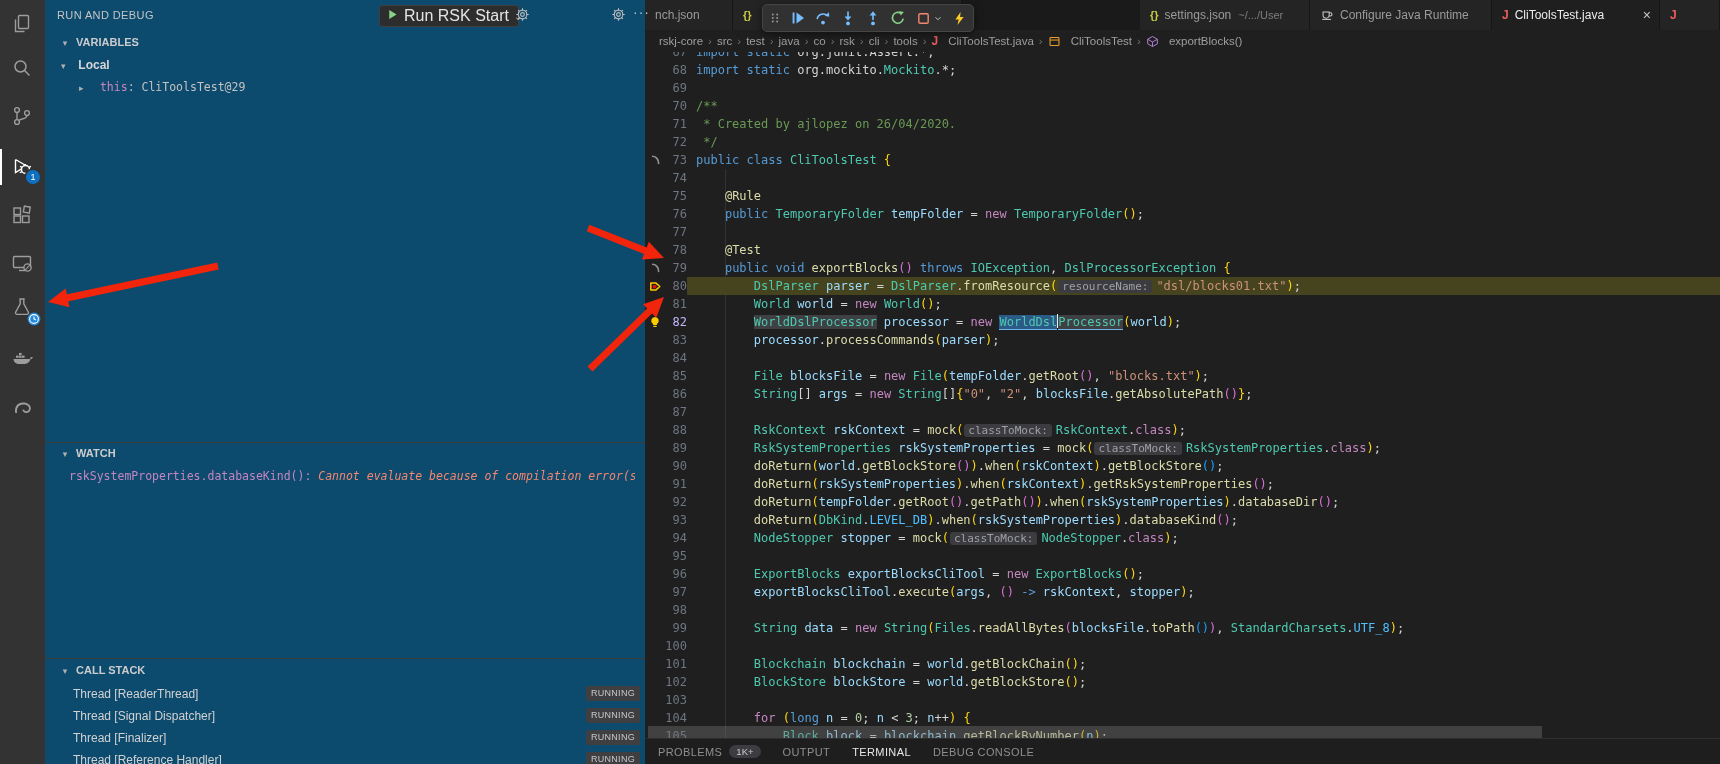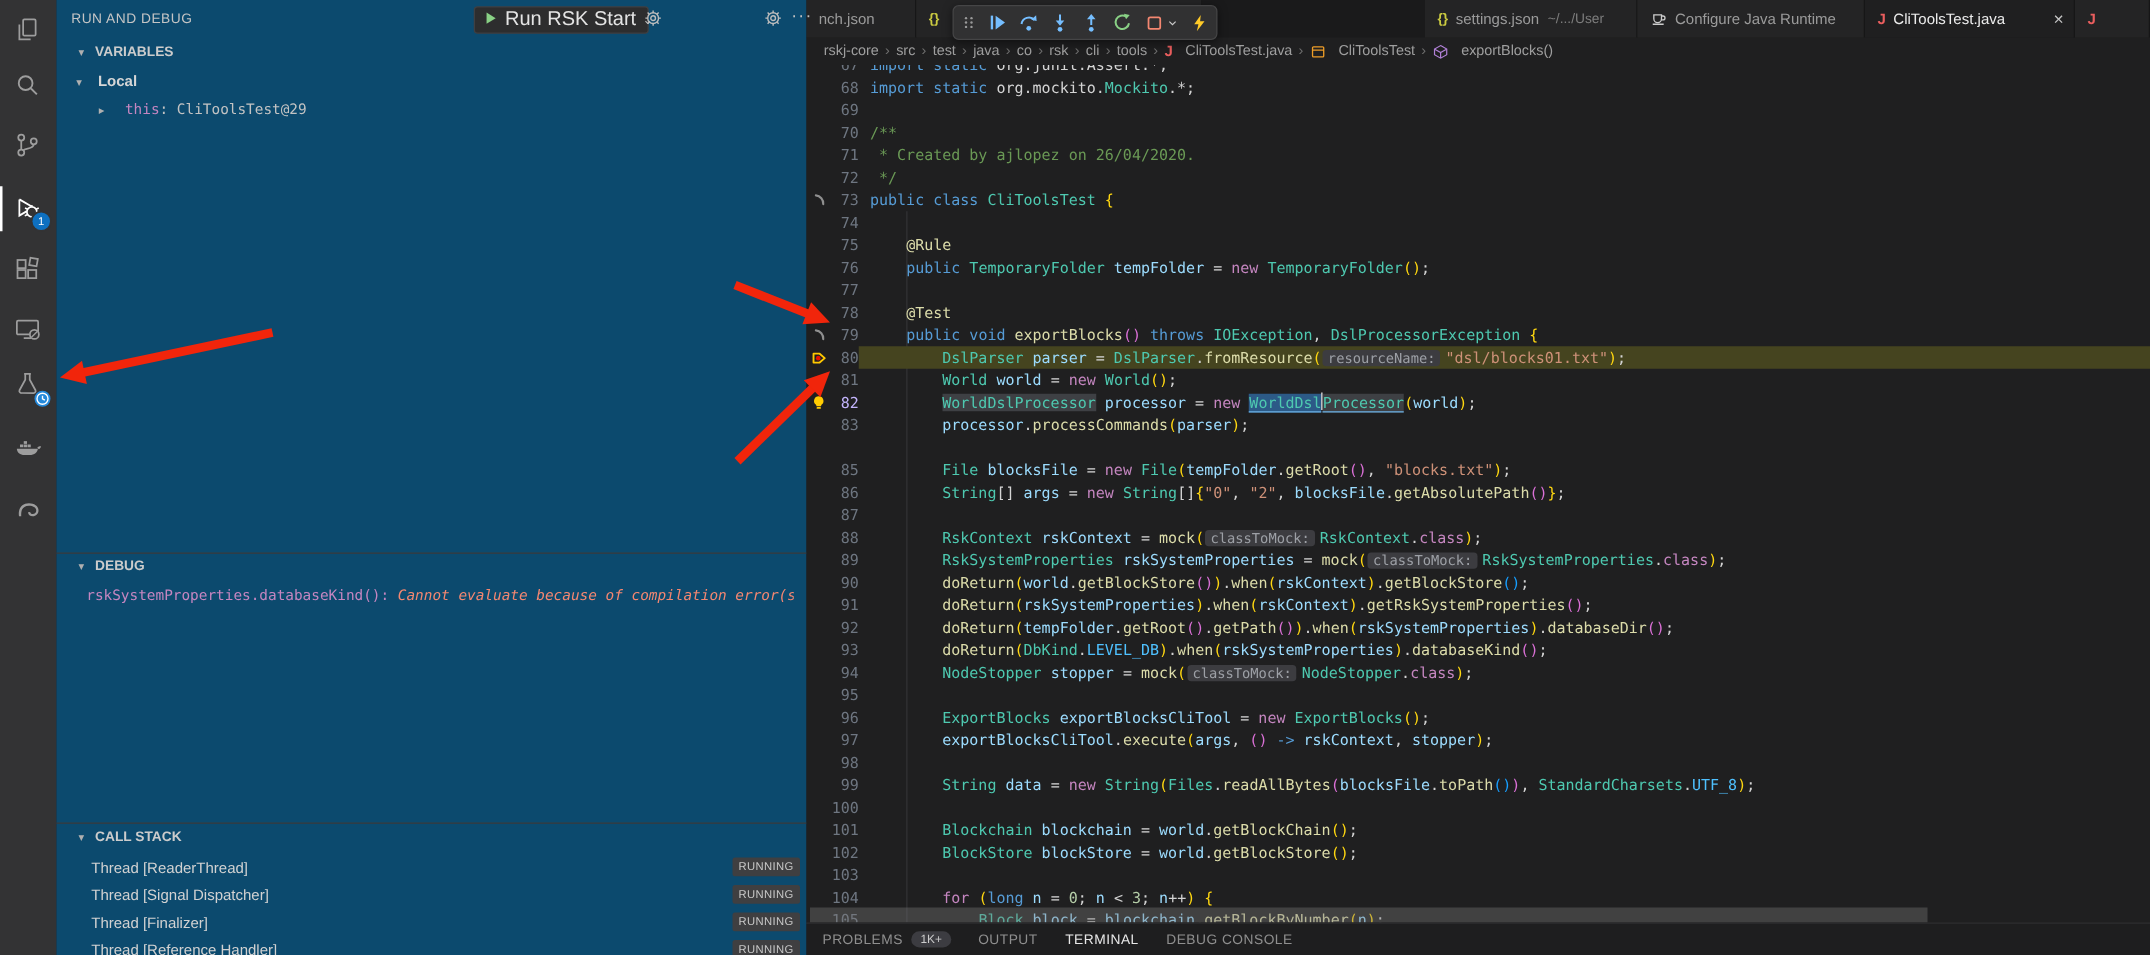--- a/index.html
+++ b/index.html
@@ -184,21 +184,21 @@
       <span>Local</span>
     </div>
     <div class="row-this">
       <span class="tw">▸</span>
       <span class="vname">this</span><span class="vval">: CliToolsTest@29</span>
     </div>
 
     <div class="watch-sec">
       <div class="sec-head watch-head">
         <span class="tw">▾</span>
-        <span>DEBUG</span>
+        <span>WATCH</span>
       </div>
       <div class="watch-row">
         <span class="wexpr">rskSystemProperties.databaseKind():</span><span class="werr"> Cannot evaluate because of compilation error(s): rsk…</span>
       </div>
     </div>
 
     <div class="cs-sec">
       <div class="sec-head cs-head">
         <span class="tw">▾</span>
         <span>CALL STACK</span>
@@ -394,20 +394,25 @@
               <rect x="6" y="12.2" width="4" height="1.6" rx=".8" fill="#ffcc02"></rect>
             </svg>
           </span>
           <span class="ln hl">82</span>
           <span class="tx"><span class="tk pln">        </span><span class="tk type wordhl">WorldDslProcessor</span><span class="tk var"> processor</span><span class="tk pln"> = </span><span class="tk ctrl">new</span><span class="tk pln"> </span><span class="tk type sel link">WorldDsl</span><span class="caret"></span><span class="tk type wordhl link">Processor</span><span class="tk p1">(</span><span class="tk var">world</span><span class="tk p1">)</span><span class="tk pln">;</span></span>
         </div>
         <div class="crow" style="top: 279px;">
           <span class="ic"></span>
           <span class="ln">83</span>
           <span class="tx"><span class="tk pln">        </span><span class="tk var">processor</span><span class="tk pln">.</span><span class="tk fn">processCommands</span><span class="tk p1">(</span><span class="tk var">parser</span><span class="tk p1">)</span><span class="tk pln">;</span></span>
+        </div>
+        <div class="crow" style="top: 297px;">
+          <span class="ic"></span>
+          <span class="ln">84</span>
+          <span class="tx"></span>
         </div>
         <div class="crow" style="top: 315px;">
           <span class="ic"></span>
           <span class="ln">85</span>
           <span class="tx"><span class="tk pln">        </span><span class="tk type">File</span><span class="tk var"> blocksFile</span><span class="tk pln"> = </span><span class="tk ctrl">new</span><span class="tk pln"> </span><span class="tk type">File</span><span class="tk p1">(</span><span class="tk var">tempFolder</span><span class="tk pln">.</span><span class="tk fn">getRoot</span><span class="tk p2">()</span><span class="tk pln">, </span><span class="tk str">"blocks.txt"</span><span class="tk p1">)</span><span class="tk pln">;</span></span>
         </div>
         <div class="crow" style="top: 333px;">
           <span class="ic"></span>
           <span class="ln">86</span>
           <span class="tx"><span class="tk pln">        </span><span class="tk type">String</span><span class="tk pln">[] </span><span class="tk var">args</span><span class="tk pln"> = </span><span class="tk ctrl">new</span><span class="tk pln"> </span><span class="tk type">String</span><span class="tk pln">[]</span><span class="tk p1">{</span><span class="tk str">"0"</span><span class="tk pln">, </span><span class="tk str">"2"</span><span class="tk pln">, </span><span class="tk var">blocksFile</span><span class="tk pln">.</span><span class="tk fn">getAbsolutePath</span><span class="tk p2">()</span><span class="tk p1">}</span><span class="tk pln">;</span></span>

